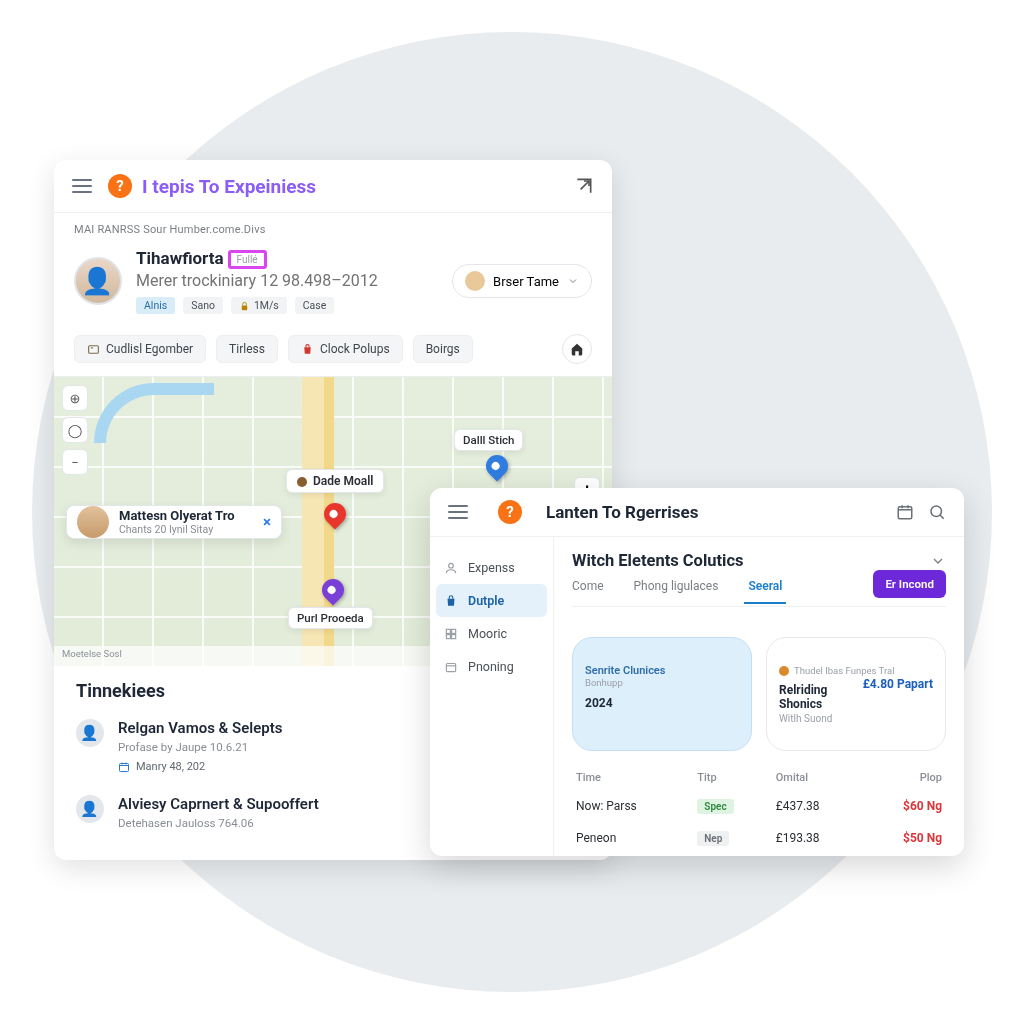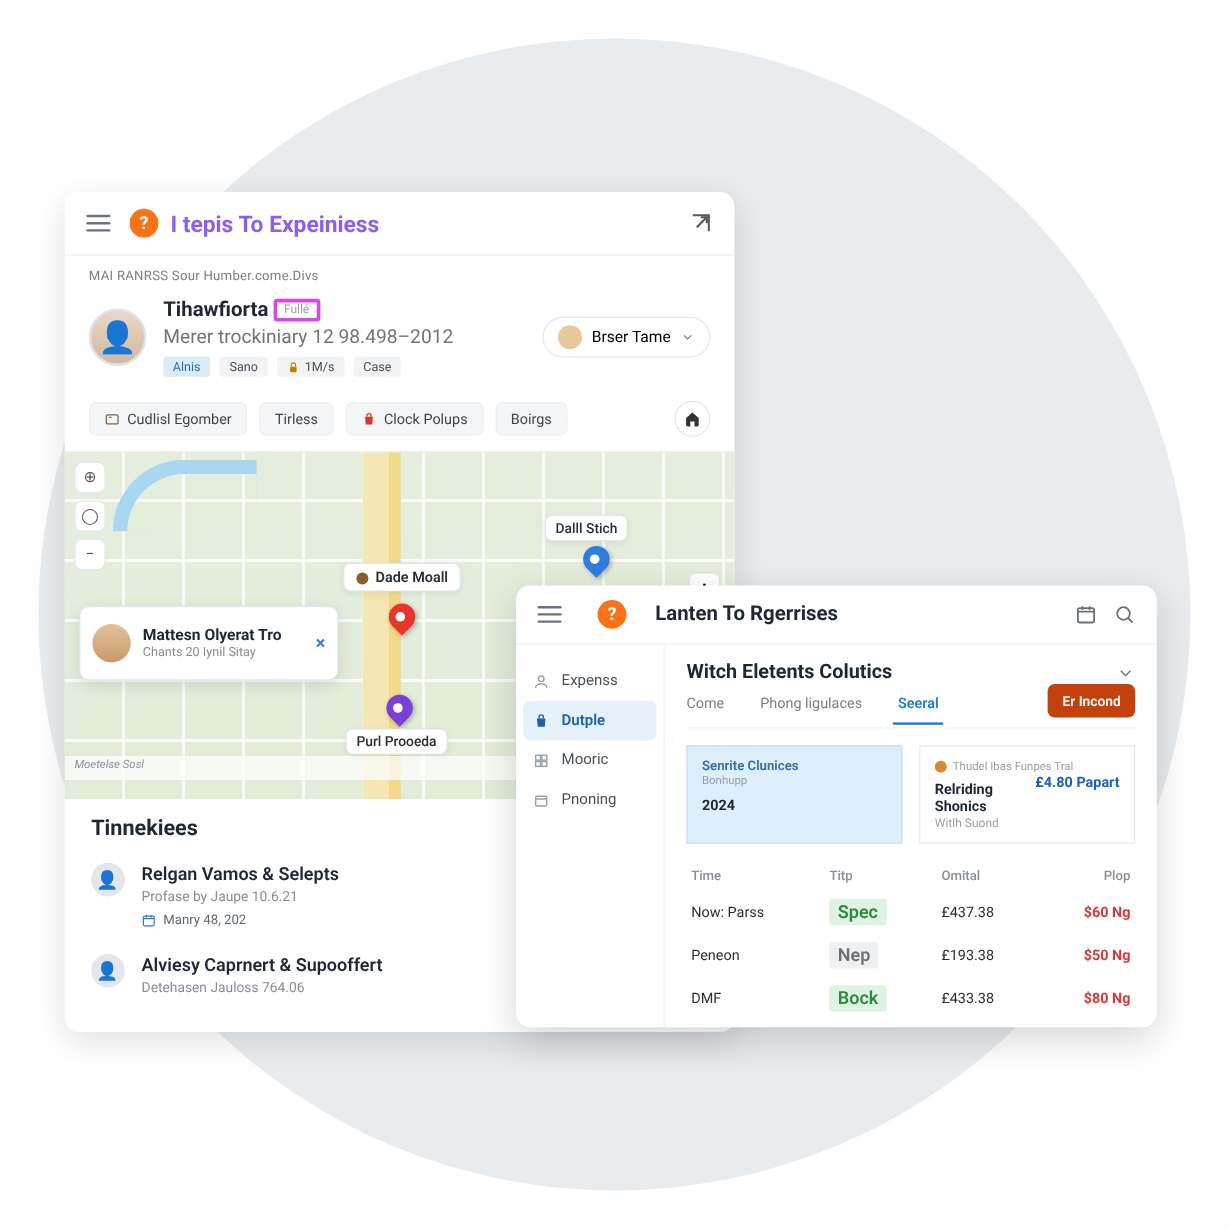--- a/index.html
+++ b/index.html
@@ -48,26 +48,26 @@
 .toolz .tb { width:26px;height:26px; background:#fff;border:1px solid #e3e6ea;border-radius:6px;display:flex;align-items:center;justify-content:center;font-size:13px;color:#555;cursor:pointer; }
 .map .plus { position:absolute; right:12px; top:100px; width:26px;height:26px;background:#fff;border:1px solid #e3e6ea;border-radius:6px;display:flex;align-items:center;justify-content:center;font-weight:700;cursor:pointer; }
 .pin { position:absolute; width:22px; height:22px; border-radius:50% 50% 50% 0; transform:rotate(-45deg); box-shadow:0 2px 4px rgba(0,0,0,.3); }
 .pin::after { content:""; position:absolute; width:8px;height:8px;background:#fff;border-radius:50%;top:6px;left:6px; }
 .pin.red { background:#e8362d; }
 .pin.blue { background:#2f7de0; }
 .pin.purple { background:#7a3fd6; }
 .mlabel { position:absolute; background:#fff;border:1px solid #e3e6ea;border-radius:6px;padding:4px 10px;font-size:12px;font-weight:600;color:#2a2e34;box-shadow:0 2px 6px rgba(0,0,0,.08); }
 .mlabel .dot { width:10px;height:10px;border-radius:50%;background:#8a5d2e;display:inline-block;margin-right:6px;vertical-align:middle; }
 .mlabel.small { font-weight:500; font-size:11.5px; padding:3px 8px; }
-.mcard { position:absolute; background:#fff; border:1px solid #e3e6ea; border-radius:8px; padding:14px 10px; display:flex; gap:10px; align-items:center; box-shadow:0 4px 12px rgba(0,0,0,.1); }
+.mcard { position:absolute; background:#fff; border:1px solid #e3e6ea; border-radius:8px; padding:0 10px; display:flex; gap:10px; align-items:center; box-shadow:0 4px 12px rgba(0,0,0,.1); }
 .mcard .av { width:32px;height:32px;border-radius:50%;background:linear-gradient(#e2c29c,#c79a6a); }
 .mcard .mx { margin-left:auto;color:#2f7de0;font-weight:700;font-size:15px;cursor:pointer; }
 .mcard .mt1 { font-weight:700;font-size:13px;color:#1d2736; }
 .mcard .mt2 { font-size:10.5px;color:#878c94; }
-.map-footer { position:absolute;left:0;right:0;bottom:16px;height:20px;background:rgba(255,255,255,.7);padding:2px 8px;display:flex;justify-content:space-between;font-size:9.5px;color:#8d9299;font-style:italic; }
+.map-footer { position:absolute;left:0;right:0;bottom:0;height:20px;background:rgba(255,255,255,.7);padding:2px 8px;display:flex;justify-content:space-between;font-size:9.5px;color:#8d9299; }
 .map-footer .fbtn { background:#e68a2f;color:#fff;border-radius:3px;padding:1px 7px;font-size:9px;cursor:pointer; }
 
 .pl-list { padding: 14px 22px 0; height:180px; overflow:hidden; }
 .pl-list-title { font-size:18px; font-weight:700; color:#1d2736; margin-bottom:10px; }
 .li { display:flex; gap:14px; padding:8px 0 14px; position:relative; }
 .li .av2 { width:28px;height:28px;border-radius:50%;background:#e3e6ea;display:flex;align-items:center;justify-content:center;font-size:15px;color:#7b8089; }
 .li .li-name { font-weight:600; font-size:15px; color:#1d2736; }
 .li .li-sub { font-size:11.5px; color:#888d95; margin-top:3px; }
 .li .li-meta { font-size:11px; color:#606770; margin-top:6px; display:flex;align-items:center;gap:6px; }
 .li .li-meta .mi { width:12px;height:12px;color:#2a7ad0; }
@@ -86,37 +86,37 @@
 .pr-side .si.active { background:#e4f0fa;color:#1b62a7;font-weight:600;border-radius:6px;margin:0 6px; padding:9px 8px;}
 .pr-side .si .sii { width:14px;height:14px;color:#9aa0a8; }
 .pr-side .si.active .sii { color:#1b62a7; }
 .pr-main { flex:1; padding:14px 18px 0; overflow:hidden; }
 .pr-sec-head { display:flex;align-items:center; }
 .pr-sec-title { font-size:16.5px;font-weight:700;color:#1d2736;flex:1; }
 .pr-tabs { display:flex; gap:30px; margin-top:0; border-bottom:1px solid #eef0f2; align-items:center; }
 .pr-tabs .tb { font-size:12px;color:#7a7f86;padding:6px 0 10px;cursor:pointer;position:relative; }
 .pr-tabs .tb.active { color:#1b7ecf;font-weight:600; }
 .pr-tabs .tb.active::after { content:""; position:absolute;left:-4px;right:-4px;bottom:-1px;height:2px;background:#1b7ecf; }
-.pr-tabs .btn-primary { margin-left:auto;background:#c2410c;color:#fff;border:none;font-size:11.5px;padding:7px 12px;border-radius:6px;cursor:pointer;font-weight:600;margin-bottom:8px; }
+.pr-tabs .btn-primary { margin-left:auto;background:#6d28d9;color:#fff;border:none;font-size:11.5px;padding:7px 12px;border-radius:6px;cursor:pointer;font-weight:600;margin-bottom:8px; }
 .pr-cards { display:flex; gap:14px; margin-top:14px; }
-.pr-card { flex:1; border:1px solid #e6e9ec; border-radius:0; padding:10px 12px; font-size:11px; }
+.pr-card { flex:1; border:1px solid #e6e9ec; border-radius:20px; padding:26px 12px; font-size:11px;margin-top:16px; }
 .pr-card.hl { background:#ddeffb; border-color:#c4e0f4; }
 .pr-card .ct1 { font-size:11px; font-weight:600; color:#3c74ad; }
 .pr-card.hl .ct1 { color:#2f6eab; }
 .pr-card .ct1s { font-size:9.5px; color:#9aa0a8; }
 .pr-card .ct2 { font-size:12px; font-weight:700; color:#1d2736; margin-top:8px; }
 .pr-card .ct-sub { font-size:10px; color:#9aa0a8; margin-top:2px; }
 .pr-card .cap { font-size:9.5px;color:#9aa0a8; }
 .pr-card .amt { color:#1a5fbf;font-weight:700;font-size:12px; float:right; }
 .pr-card .dot2 { width:10px;height:10px;border-radius:50%;background:#d98a2a;display:inline-block;margin-right:5px;vertical-align:middle; }
 .pr-table { margin-top:14px; width:100%; border-collapse:collapse; font-size:12px; }
 .pr-table th { text-align:left; font-weight:500; color:#8a8f97; font-size:11px; padding:6px 4px; }
 .pr-table th:last-child, .pr-table td:last-child { text-align:right; }
 .pr-table td { padding:9px 4px; color:#2a2e34; }
-.pr-table .bdg { font-size:15px; padding:2px 7px; border-radius:3px; background:#dff3e2;color:#2f8a3f;font-weight:600; }
+.pr-table .bdg { font-size:10px; padding:2px 7px; border-radius:3px; background:#dff3e2;color:#2f8a3f;font-weight:600; }
 .pr-table .bdg.gray { background:#eef0f2;color:#6b7075; }
 .pr-table .plop { color:#d8383a;font-weight:700; }
 </style>
 </head>
 <body>
 
 <div class="bg-circle"></div>
 
 <div class="panel-left">
   <div class="pl-header">

